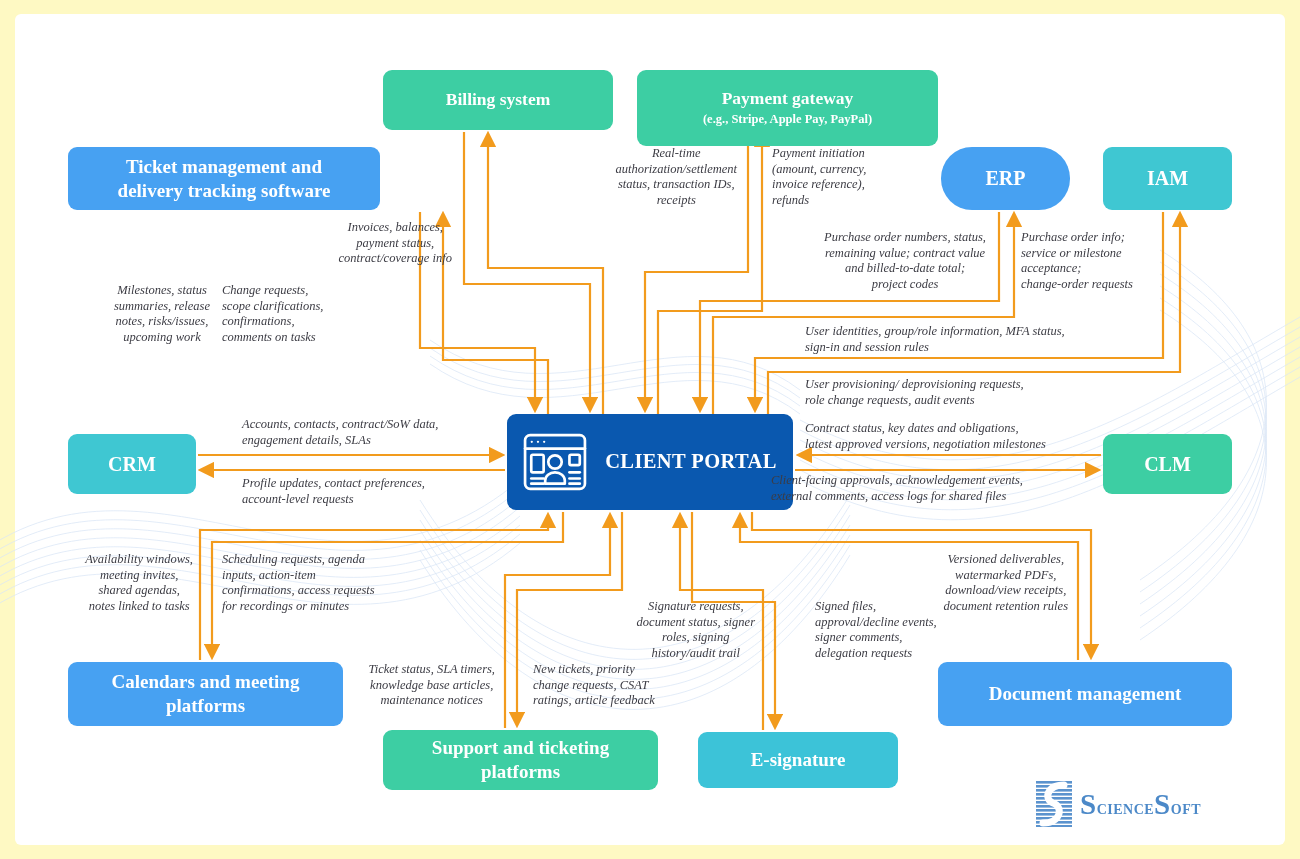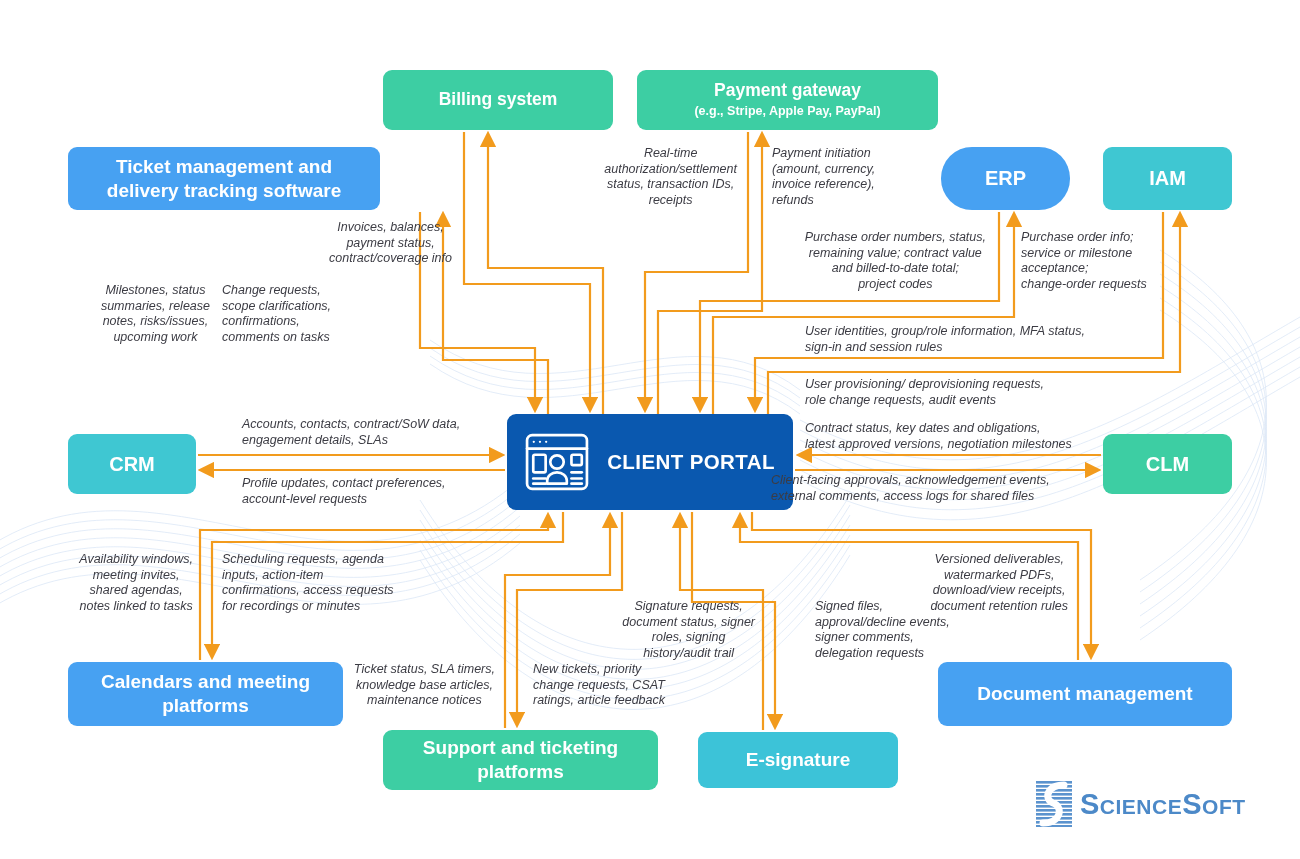--- a/index.html
+++ b/index.html
@@ -1,37 +1,37 @@
 <!DOCTYPE html>
 <html><head>
 <meta charset="utf-8">
 <style>
   html,body{margin:0;padding:0;background:#E2EFFD;}
-  .stage{position:relative;width:1300px;height:859px;background:#ffffff;overflow:hidden;
-         font-family:Liberation Sans, sans-serif;}
+  .stage{position:relative;width:1300px;height:859px;background:#fef9c3;overflow:hidden;
+         font-family:Liberation Serif, serif;}
   .panel{position:absolute;left:15px;top:14px;width:1270px;height:831px;background:#ffffff;border-radius:6px;}
   svg.layer{position:absolute;left:0;top:0;width:1300px;height:859px;}
   .wave{stroke:#D9E6F6;stroke-width:1;fill:none;opacity:.75;}
   .edge{stroke:#F29B1D;stroke-width:2.2;fill:none;}
   .node{position:absolute;display:flex;flex-direction:column;align-items:center;justify-content:center;
         border-radius:9px;color:#fff;text-align:center;white-space:pre-line;line-height:1.25;}
   .green{background:#3DCEA3;} .blue{background:#47A1F2;} .teal{background:#3FC7D2;}
   .cyan{background:#3CC3D8;} .portal{background:#0A58AF;}
   .t-big{font-size:19px;font-weight:700;}
   .t-med{font-size:17.5px;font-weight:700;}
   .t-acro{font-size:20px;font-weight:700;}
   .t-sub{font-size:12.5px;font-weight:600;margin-top:2px;}
   .portal{flex-direction:row;gap:18px;}
   .portal-title{font-size:20.5px;font-weight:700;letter-spacing:.4px;}
   .elabel{position:absolute;font-style:italic;font-weight:500;font-size:12.5px;line-height:1.24;
           color:#3C3C44;white-space:pre-line;}
   .r{text-align:center;} .l{text-align:left;}
   .logo{position:absolute;left:1036px;top:781px;display:flex;align-items:center;gap:8px;}
   .logo-text{display:flex;align-items:baseline;color:#4C89C8;font-weight:700;letter-spacing:.5px;}
-  .logo-text .cap{font-size:29px;} .logo-text .sc{font-size:21px;text-transform:uppercase;letter-spacing:.5px;}
+  .logo-text .cap{font-size:29px;} .logo-text .sc{font-size:14px;text-transform:uppercase;letter-spacing:.5px;}
 </style>
 </head>
 <body>
 
 <div class="stage">
   <div class="panel"></div>
 
   <svg class="layer" viewBox="0 0 1300 859" xmlns="http://www.w3.org/2000/svg">
     <defs>
       <marker id="ah" viewBox="0 0 10 10" refX="8" refY="5" markerWidth="7.5" markerHeight="7.5" orient="auto-start-reverse">
@@ -108,21 +108,21 @@
     <polyline class="edge" points="763,730 763,590 680,590 680,515" marker-end="url(#ah)"></polyline>
     <polyline class="edge" points="692,512 692,602 775,602 775,727" marker-end="url(#ah)"></polyline>
     <polyline class="edge" points="1078,660 1078,542 740,542 740,515" marker-end="url(#ah)"></polyline>
     <polyline class="edge" points="752,512 752,530 1091,530 1091,657" marker-end="url(#ah)"></polyline>
   </svg>
 
   <div class="node green t-med" style="left:383px;top:70px;width:230px;height:60px;">
     <span>Billing system</span>
   </div>
 
-  <div class="node green" style="left:637px;top:70px;width:301px;height:60px;">
+  <div class="node green" style="left:637px;top:70px;width:301px;height:76px;">
     <span class="t-med">Payment gateway</span>
     <span class="t-sub">(e.g., Stripe, Apple Pay, PayPal)</span>
   </div>
 
   <div class="node blue t-big" style="left:68px;top:147px;width:312px;height:63px;">
     <span>Ticket management and
 delivery tracking software</span>
   </div>
 
   <div class="node blue t-acro" style="left:941px;top:147px;width:129px;height:63px;border-radius:31px;">

